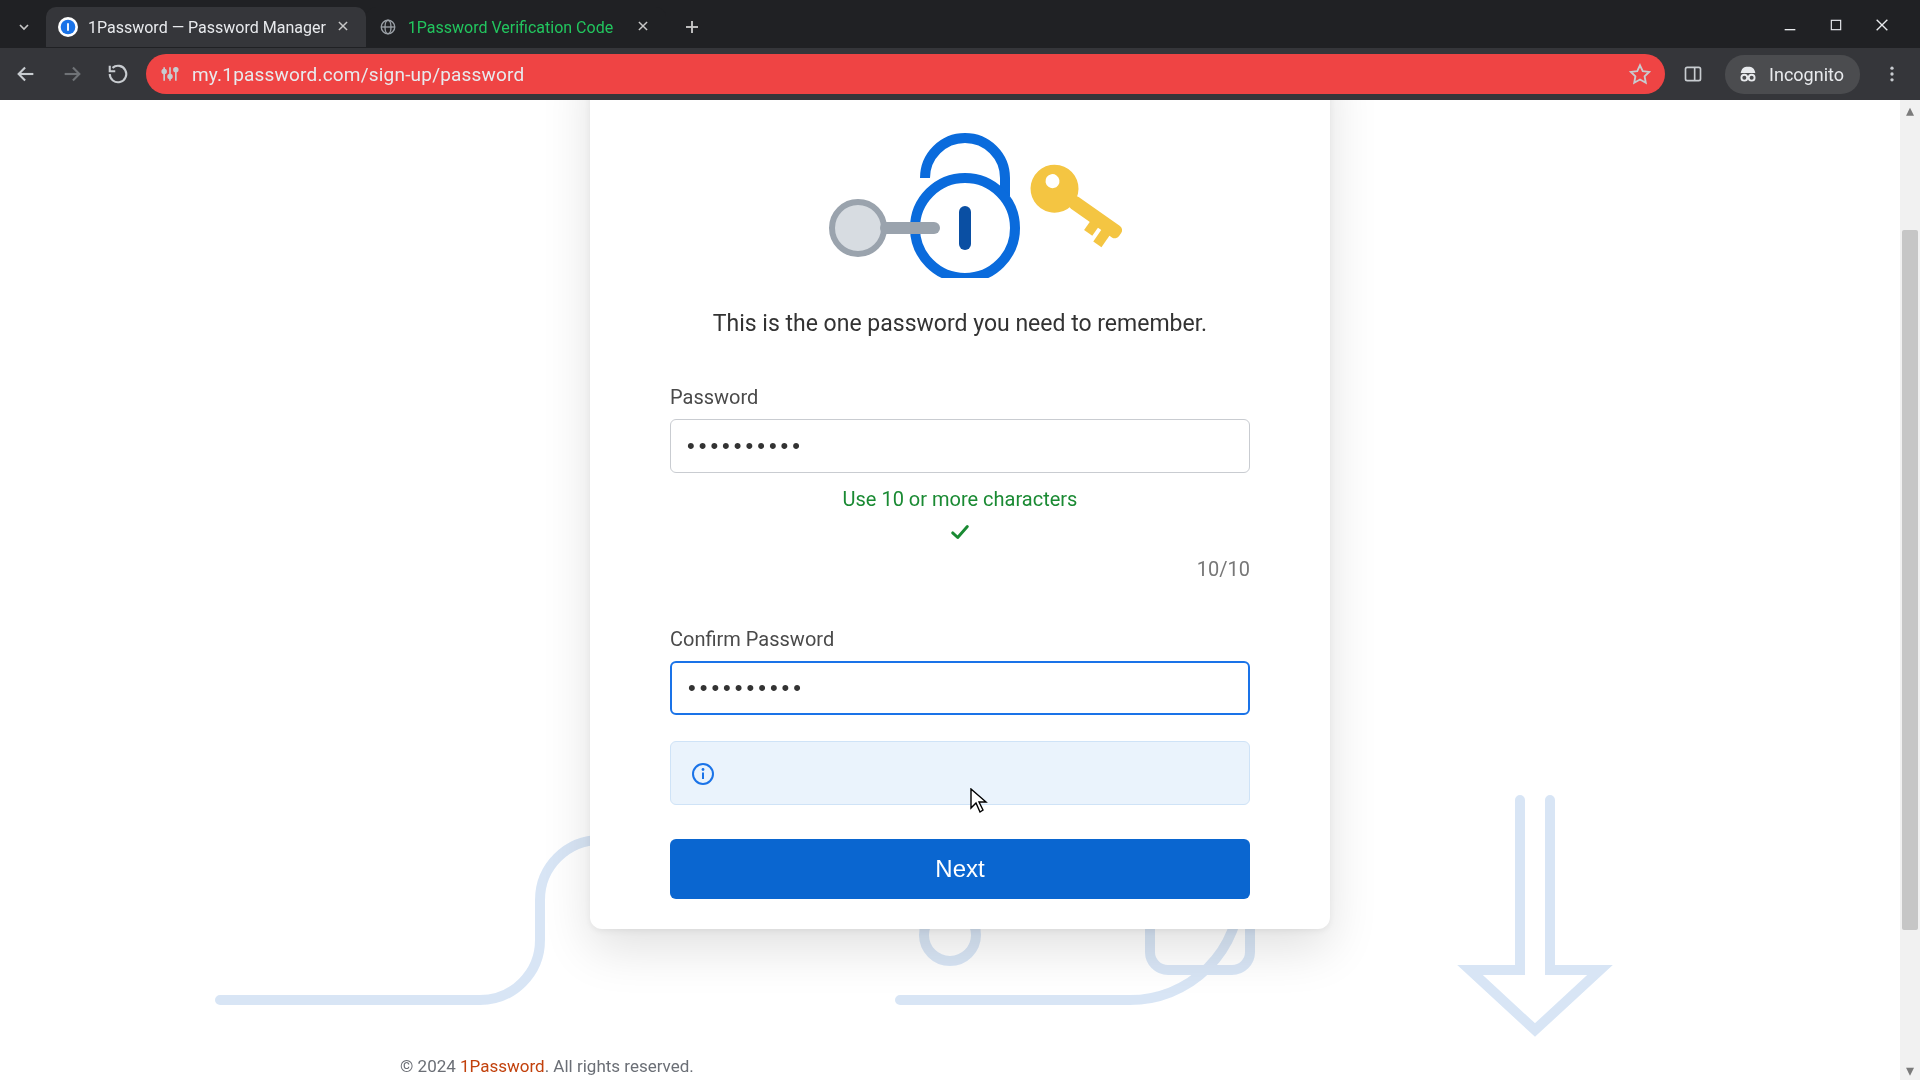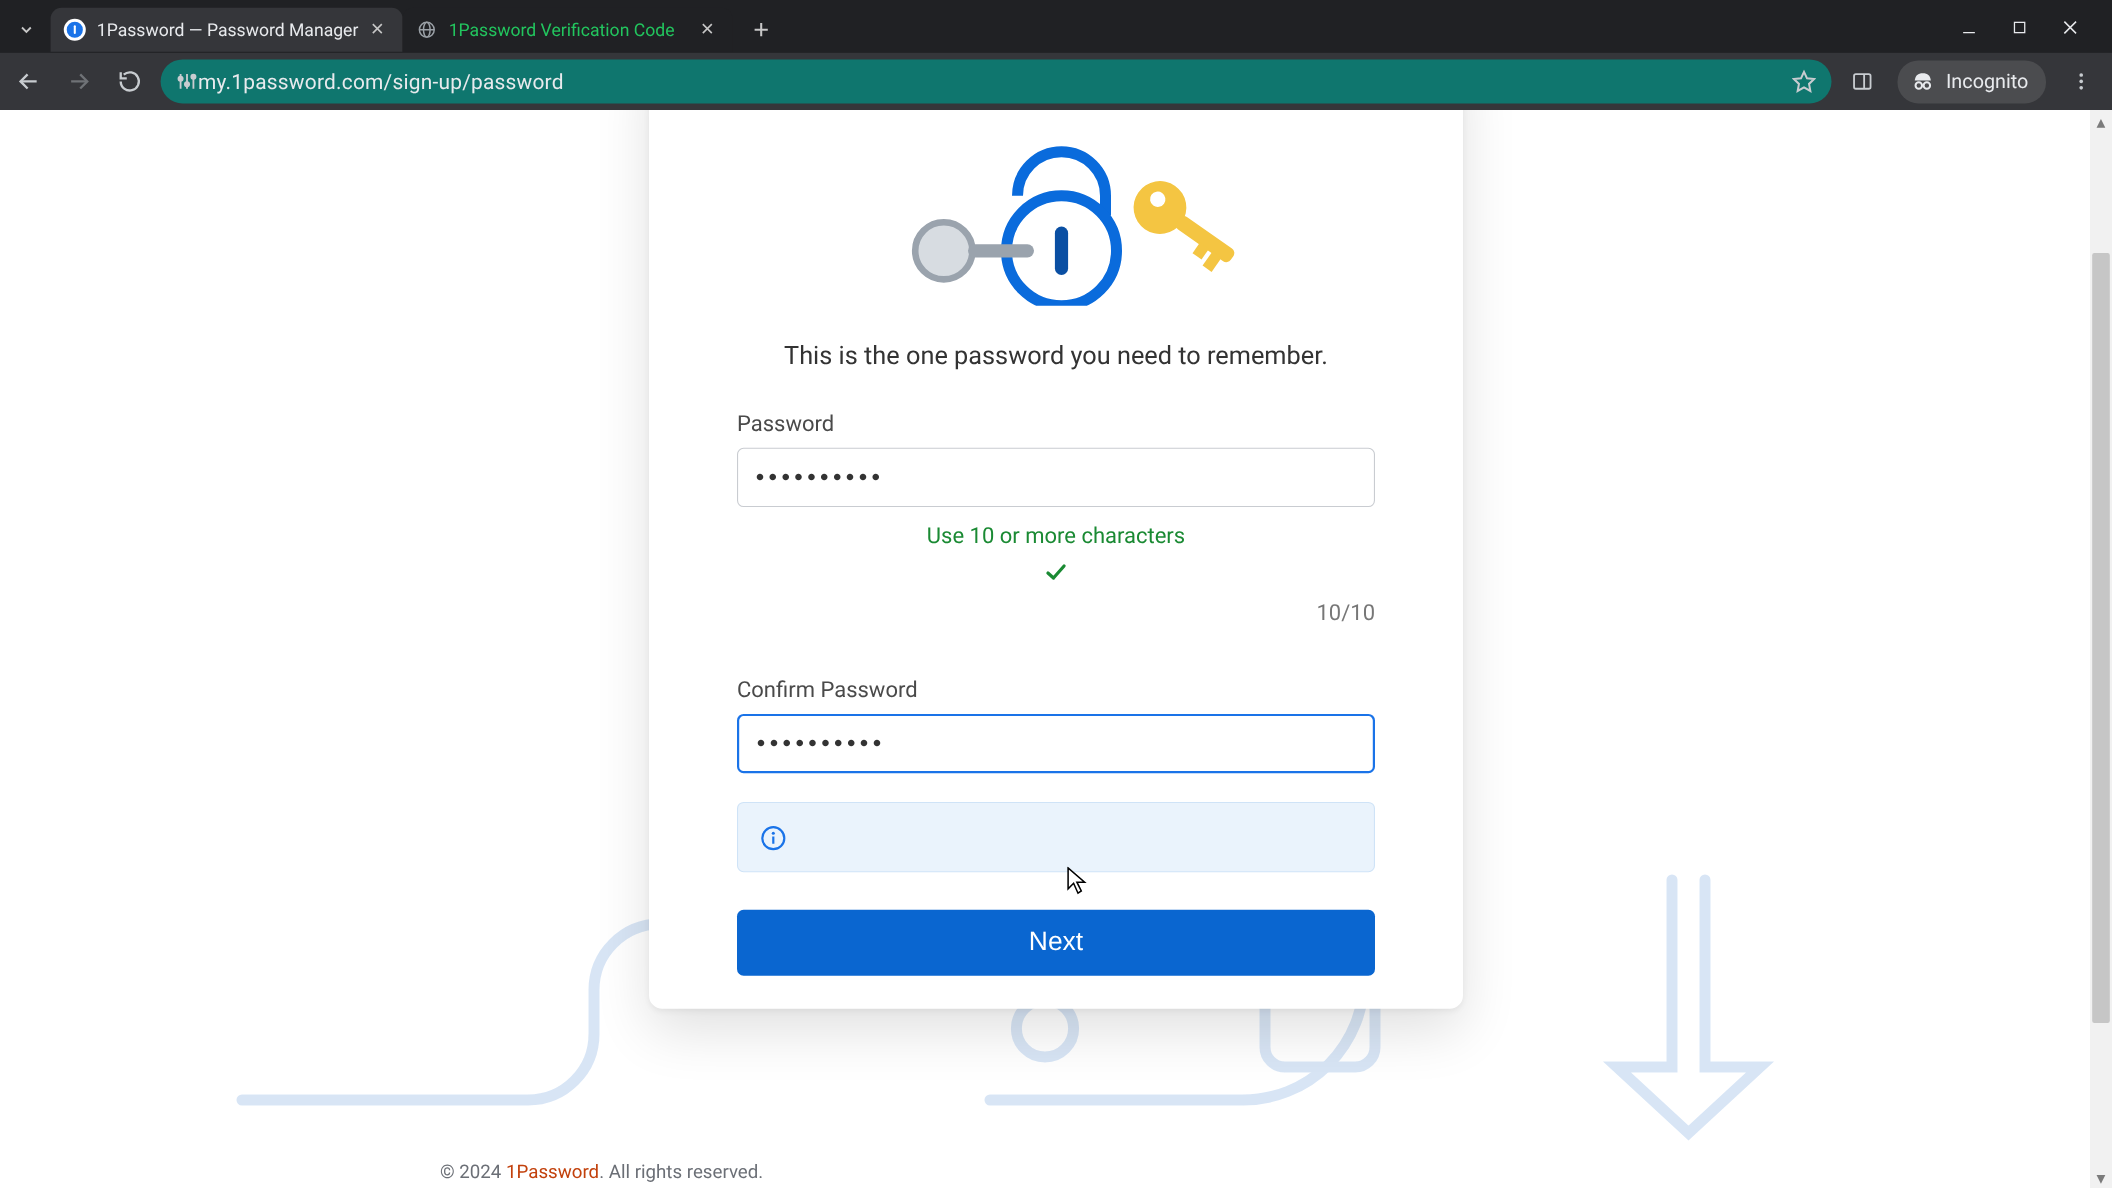--- a/index.html
+++ b/index.html
@@ -41,22 +41,22 @@
     .window-controls { margin-left:auto; display:flex; gap:26px; padding-right:20px; color:#e8eaed; }
     .window-controls span { width:20px; text-align:center; }
 
     .toolbar {
       background:#35363a; height:52px; display:flex; align-items:center;
       padding:0 10px 0 8px; gap:10px; color:#e8eaed;
     }
     .tb-btn { width:36px;height:36px;display:flex;align-items:center;justify-content:center;border-radius:18px;color:#c8ccd0; }
     .tb-btn.disabled { color:#6f7276; }
     .omnibox {
-      flex:1; height:40px; background:#0f766e; border-radius:20px;
-      display:flex; align-items:center; padding:0 14px; gap:0;
+      flex:1; height:40px; background:#ef4444; border-radius:20px;
+      display:flex; align-items:center; padding:0 14px; gap:12px;
       color:#e8eaed; font-size:19px;
     }
     .omnibox .url-text { flex:1; letter-spacing:.2px; }
     .right-icons { display:flex; align-items:center; gap:14px; }
     .incognito-pill {
       display:flex;align-items:center;gap:10px;
       background:#4b4c4f; color:#e8eaed; height:39px;
       padding:0 16px 0 12px; border-radius:19px; font-size:18px;
     }
 
@@ -73,21 +73,21 @@
     .scroll-arrow.down { bottom:0; }
 
     .card {
       position:absolute; left:50%; transform:translateX(-50%);
       top:-60px; width:740px; background:#fff;
       border-radius:12px; box-shadow:0 20px 50px rgba(0,0,0,.12), 0 2px 6px rgba(0,0,0,.06);
       padding:48px 80px 30px;
     }
     .illus { display:flex; justify-content:center; margin-top:20px; }
     .subtitle { text-align:center; color:#333; font-size:23px; margin-top:32px; }
-    .field-label { color:#4a4a4a; font-size:20px; margin-top:36px; }
+    .field-label { color:#4a4a4a; font-size:20px; margin-top:48px; }
     .field-label.second { margin-top:46px; }
     .text-input {
       width:100%; height:54px; border:1px solid #c9ccd1; border-radius:6px;
       margin-top:10px; padding:0 16px; font-size:22px; letter-spacing:4px;
       color:#333; background:#fff; outline:none;
     }
     .text-input.focused { border:2px solid #1a73e8; }
     .hint-row { display:flex; align-items:center; gap:10px; margin-top:14px;flex-direction:column; }
     .hint-text { color:#1a8a33; font-size:20px; }
     .check-icon { color:#1a8a33; }

